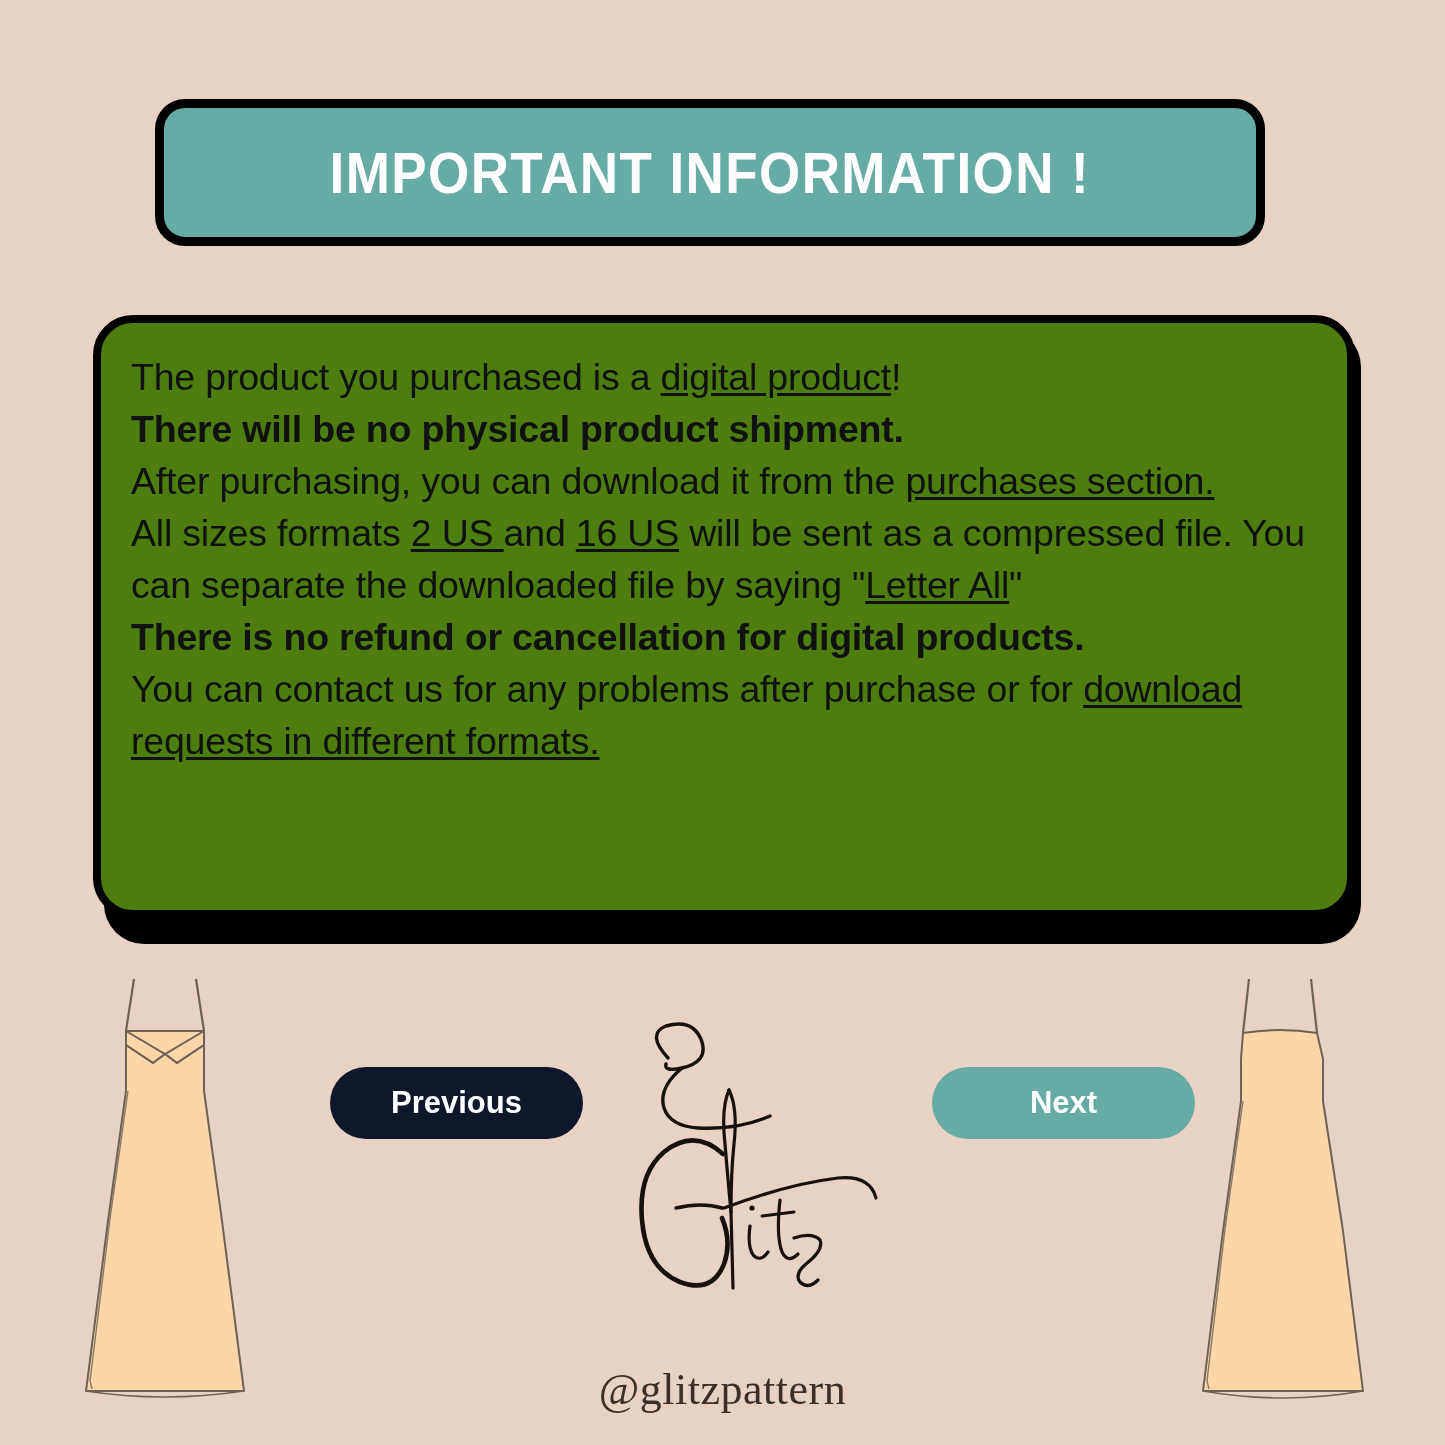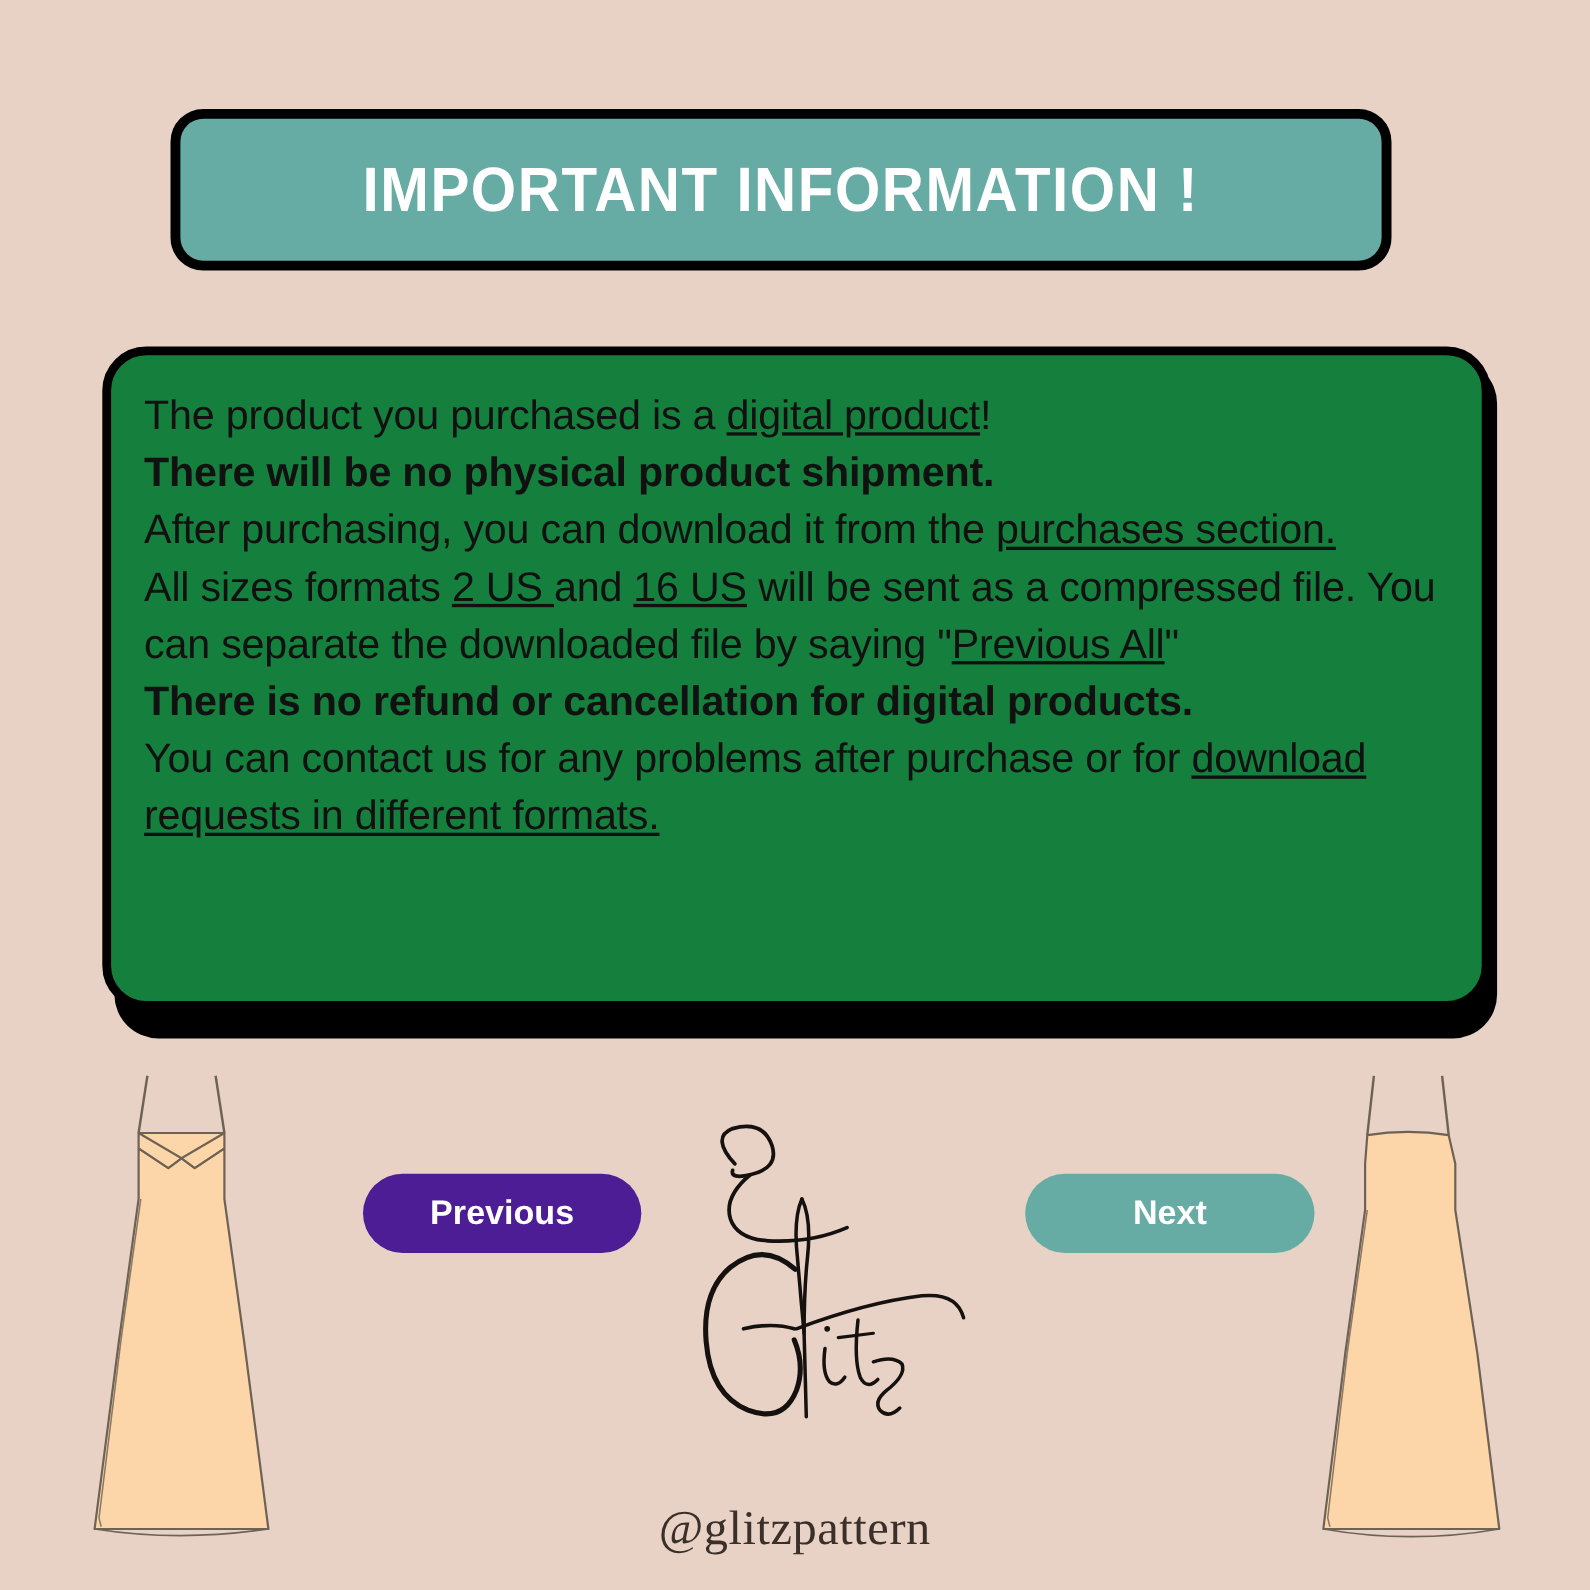--- a/index.html
+++ b/index.html
@@ -49,21 +49,21 @@
     height: 617px;
     background: #000000;
     border-radius: 40px;
   }
   .card {
     position: absolute;
     left: 93px;
     top: 315px;
     width: 1262px;
     height: 603px;
-    background: #15803d;
+    background: #4d7c0f;
     border: 8px solid #000000;
     border-radius: 40px;
     box-sizing: border-box;
     padding: 28px 32px 0 30px;
   }
   .card-text {
     font-size: 37.5px;
     line-height: 52px;
     color: #111111;
     font-family: "Liberation Sans", sans-serif;
@@ -95,21 +95,21 @@
     color: #ffffff;
     font-size: 31px;
     font-weight: bold;
     font-family: "Liberation Sans", sans-serif;
     cursor: pointer;
     padding: 0;
   }
   .btn-prev {
     left: 330px;
     width: 253px;
-    background: #4c1d95;
+    background: #0f172a;
   }
   .btn-next {
     left: 932px;
     width: 263px;
     background: #67aca4;
   }
 
   
   .logo {
     position: absolute;
@@ -137,21 +137,21 @@
 <div class="banner">
   <div class="banner-title">IMPORTANT INFORMATION !</div>
 </div>
 
 <div class="card-shadow"></div>
 <div class="card">
   <div class="card-text">
     <span class="card-line"><span>The product you purchased is a </span><span class="u">digital product</span><span>!</span></span>
     <span class="card-line"><span class="b">There will be </span><span class="bu">no physical product</span><span class="b"> shipment.</span></span>
     <span class="card-line"><span>After purchasing, you can download it from the </span><span class="u">purchases section.</span></span>
-    <span class="card-line"><span>All sizes formats </span><span class="u">2 US </span><span>and </span><span class="u">16 US</span><span> will be sent as a compressed file. You can separate the downloaded file by saying "</span><span class="u">Previous All</span><span>"</span></span>
+    <span class="card-line"><span>All sizes formats </span><span class="u">2 US </span><span>and </span><span class="u">16 US</span><span> will be sent as a compressed file. You can separate the downloaded file by saying "</span><span class="u">Letter All</span><span>"</span></span>
     <span class="card-line"><span class="b">There is no refund or cancellation for digital products.</span></span>
     <span class="card-line"><span>You can contact us for any problems after purchase or for </span><span class="u">download requests in different formats.</span></span>
   </div>
 </div>
 
 <div class="dress dress-left">
   <svg width="230" height="470" viewBox="0 0 230 470">
     <path d="M86 8 L78 60" stroke="#6e6256" stroke-width="2.2" fill="none"></path>
     <path d="M148 8 L156 60" stroke="#6e6256" stroke-width="2.2" fill="none"></path>
     <path d="M78 60 L78 74 L105 92 L117 83 L129 92 L156 74 L156 60 Z

